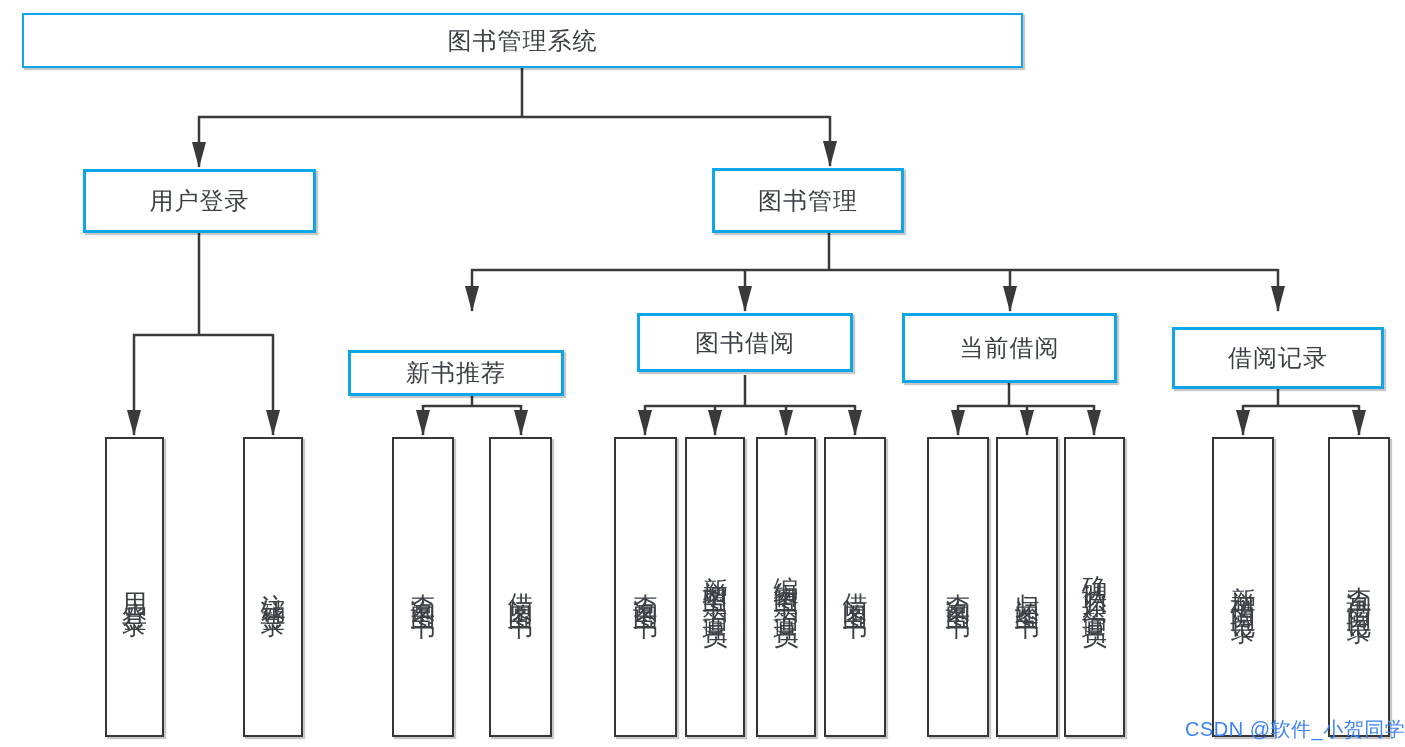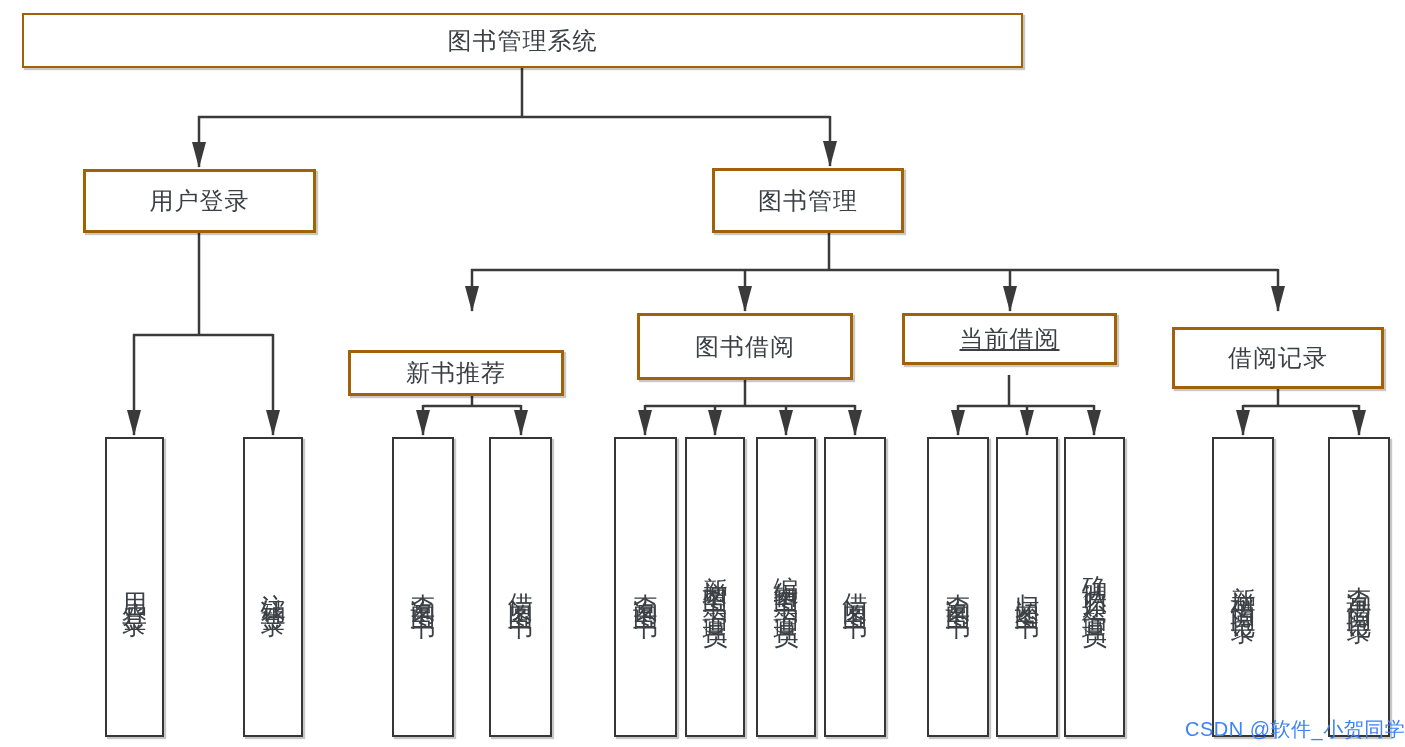--- a/index.html
+++ b/index.html
@@ -8,21 +8,21 @@
     width:1405px;height:747px;
     background:#ffffff;
     font-family:"Liberation Sans", sans-serif;
     overflow:hidden;
   }
   #wires{position:absolute;left:0;top:0;width:1405px;height:747px;}
   .box{
     position:absolute;
     box-sizing:border-box;
     background:#ffffff;
-    border:3px solid #a16207;
+    border:3px solid #0ea5e9;
     box-shadow:2px 2px 1px rgba(0,0,0,0.22);
     display:flex;align-items:center;justify-content:center;
     color:#3c4045;
     font-size:24px;
     letter-spacing:1px;
     white-space:nowrap;
   }
   .root{border-width:2.5px;}
   .vbox{
     position:absolute;
@@ -106,22 +106,22 @@
       <line x1="1359" y1="405" x2="1359" y2="435" marker-end="url(#arrow)"></line>
     </g>
   </svg>
 
   <div class="box root" style="left:22px;top:13px;width:1001px;height:55px;">图书管理系统</div>
 
   <div class="box" style="left:83px;top:169px;width:233px;height:64px;">用户登录</div>
   <div class="box" style="left:712px;top:168px;width:192px;height:65px;">图书管理</div>
 
   <div class="box" style="left:348px;top:313px;width:216px;height:46px;margin-top:37px;">新书推荐</div>
-  <div class="box" style="left:637px;top:313px;width:216px;height:67px;">图书借阅</div>
-  <div class="box" style="left:902px;top:313px;width:215px;height:52px;text-decoration:underline;">当前借阅</div>
+  <div class="box" style="left:637px;top:313px;width:216px;height:59px;">图书借阅</div>
+  <div class="box" style="left:902px;top:313px;width:215px;height:70px;">当前借阅</div>
   <div class="box" style="left:1172px;top:313px;width:212px;height:62px;margin-top:14px;">借阅记录</div>
 
   <div class="vbox" style="left:105px;width:59px;">
     <span>用户登录</span>
   </div>
   <div class="vbox" style="left:243px;width:60px;">
     <span>注销登录</span>
   </div>
 
   <div class="vbox" style="left:392px;width:62px;">

